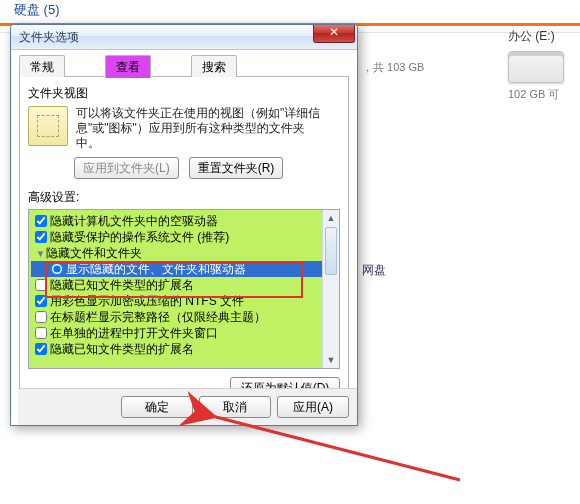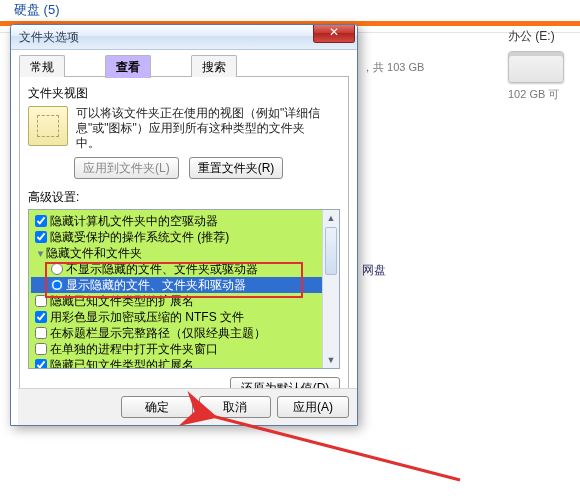--- a/index.html
+++ b/index.html
@@ -15,21 +15,21 @@
   .background-header {
     position: absolute;
     left: 0; top: 0;
     width: 580px;
     height: 26px;
     background: #fff;
     color: #1a4ea3;
     padding-left: 14px;
     font-size: 13px;
     line-height: 20px;
-    border-bottom: 5px solid #f97316;
+    border-bottom: 3px solid #f97316;
     box-sizing: border-box;
   }
   .background-header-sep {
     position: absolute;
     left: 0;
     top: 32px;
     width: 580px;
     height: 1px;
     background: #e4e4e4;
   }
@@ -127,24 +127,23 @@
     border-bottom: none;
     background: #f4f4f4;
     margin-right: 0;
     padding: 3px 10px 0 10px;
     border-radius: 2px 2px 0 0;
     font-size: 12px;
     position: relative;
     top: 1px;
   }
   .tab.active {
-    background: #c4b5fd;
+    background: #d946ef;
     height: 19px;
     z-index: 2;
-    font-weight: bold;
   }
   .tab + .tab { margin-left: -1px; }
 
   .tab-panel {
     border: 1px solid #b7b7b7;
     border-top: none;
     padding: 8px 8px 8px 8px;
     height: 334px;
     box-sizing: border-box;
     background: #fff;
@@ -337,24 +336,20 @@
           <span>隐藏计算机文件夹中的空驱动器</span>
         </div>
         <div class="node">
           <input type="checkbox" checked="" style="">
           <span>隐藏受保护的操作系统文件 (推荐)</span>
         </div>
         <div class="node">
           <span class="toggler">▾</span>
           <span>隐藏文件和文件夹</span>
         </div>
-        <div class="node indent1">
-          <input type="radio" name="hidegrp" style="">
-          <span>不显示隐藏的文件、文件夹或驱动器</span>
-        </div>
         <div class="node indent1 selected">
           <input type="radio" name="hidegrp" checked="" style="">
           <span>显示隐藏的文件、文件夹和驱动器</span>
         </div>
         <div class="node">
           <input type="checkbox" style="">
           <span>隐藏已知文件类型的扩展名</span>
         </div>
         <div class="node">
           <input type="checkbox" checked="" style="">

